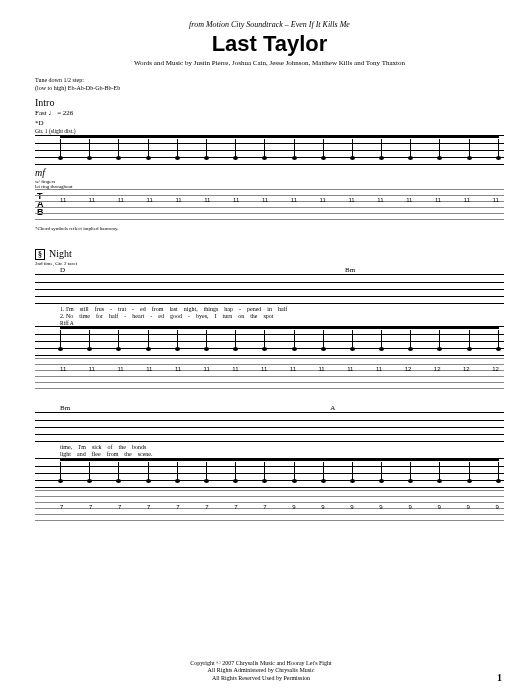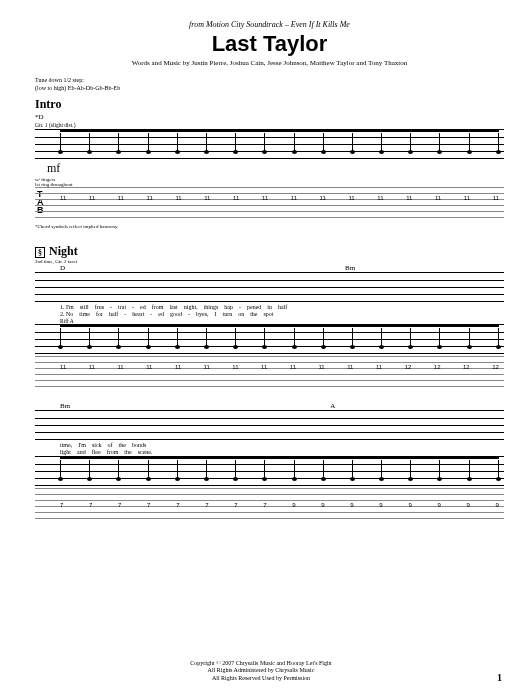--- a/index.html
+++ b/index.html
@@ -3,38 +3,38 @@
 <meta charset="utf-8">
 <style>
 body{margin:0;background:#fff;font-family:Georgia,serif;color:#000;width:522px;height:696px;position:relative;overflow:hidden}
 .page{padding:20px 18px 15px 35px;position:relative;height:660px}
 .header{text-align:center;margin-bottom:8px}
 .from-line{font-size:8px;font-style:italic}
 .from-line .album{font-style:italic}
 .title{font-size:22px;font-weight:bold;margin:2px 0;font-family:Arial,sans-serif}
 .credits{font-size:7px}
 .tuning{font-size:6px;margin:10px 0 4px 0;line-height:1.3}
-.section-label{font-size:12px;font-weight:bold;margin-bottom:1px}
+.section-label{font-size:10px;font-weight:normal;margin-bottom:1px}
 .tempo{font-size:7px;margin-bottom:2px}
 .chord-name{font-size:7px;margin-bottom:1px}
 .gtr-label{font-size:5.5px;margin-bottom:1px}
 .staff{border-top:1px solid #000;border-bottom:1px solid #000;position:relative;height:28px;margin-bottom:2px}
 .staff::before,.staff::after{content:"";position:absolute;left:0;right:0;border-top:1px solid #000}
 .staff::before{top:7px}
 .staff::after{top:14px}
 .staff-inner{position:absolute;left:0;right:0;top:21px;border-top:1px solid #000}
 .tab-staff{position:relative;height:34px;margin-bottom:3px}
 .tab-line{position:absolute;left:0;right:0;border-top:1px solid #888;height:0}
 .tab-label{position:absolute;left:2px;top:3px;font-size:9px;font-family:Arial,sans-serif;font-weight:bold;line-height:8px}
 .notes-row{position:absolute;top:3px;left:25px;right:5px;display:flex;justify-content:space-between}
 .note-stem{width:1px;height:18px;background:#000;position:relative}
 .note-head{position:absolute;bottom:-3px;left:-2px;width:5px;height:4px;background:#000;border-radius:50%}
 .beam{position:absolute;top:0;left:25px;right:5px;height:2px;background:#000}
 .tab-nums{position:absolute;left:25px;right:5px;display:flex;justify-content:space-between;font-size:6px;font-family:Arial,sans-serif}
-.dynamics{font-size:12px;margin:1px 12px}
+.dynamics{font-size:10px;font-style:italic;margin:1px 0}
 .note-small{font-size:5px}
 .system{margin-bottom:12px}
 .lyrics{font-size:6px;display:flex;gap:6px;margin:1px 0 1px 25px}
 .lyrics span{white-space:nowrap}
 .verse-num{font-size:8px;font-weight:bold;border:1px solid #000;padding:0 2px;display:inline-block}
 .chord-over{display:flex;font-size:7px;margin-left:25px;gap:80px}
 .riff-label{font-size:5.5px;margin-left:25px}
 .footer{position:absolute;bottom:12px;left:35px;right:35px;text-align:center;font-size:6px;line-height:1.3}
 .page-num{position:absolute;bottom:12px;right:20px;font-size:10px;font-weight:bold}
 .empty-staff{height:28px;border-top:1px solid #000;border-bottom:1px solid #000;position:relative;margin-bottom:2px}
@@ -47,30 +47,31 @@
 </head>
 <body>
 <div class="page">
 
 <div class="header">
   <div class="from-line">
     <span>from Motion City Soundtrack –</span>
     <span class="album">Even If It Kills Me</span>
   </div>
   <div class="title">Last Taylor</div>
-  <div class="credits">Words and Music by Justin Pierre, Joshua Cain, Jesse Johnson, Matthew Taylor and Tony Thaxton</div>
+  <div class="credits">Words and Music by Justin Pierre, Joshua Cain, Jesse Johnson, Matthew Kills and Tony Thaxton</div>
 </div>
 
 <div class="tuning">
   <div>Tune down 1/2 step:</div>
   <div>(low to high) Eb-Ab-Db-Gb-Bb-Eb</div>
 </div>
 
 <div class="system">
   <div class="section-label">Intro</div>
+  <div class="tempo">Fast ♩ = 226</div>
   <div class="chord-name">*D</div>
   <div class="gtr-label">Gtr. 1 (slight dist.)</div>
   <div class="staff">
     <div class="staff-inner"></div>
     <div class="beam"></div>
     <div class="notes-row">
       <div class="note-stem">
             <div class="note-head"></div>
           </div>
           <div class="note-stem">

